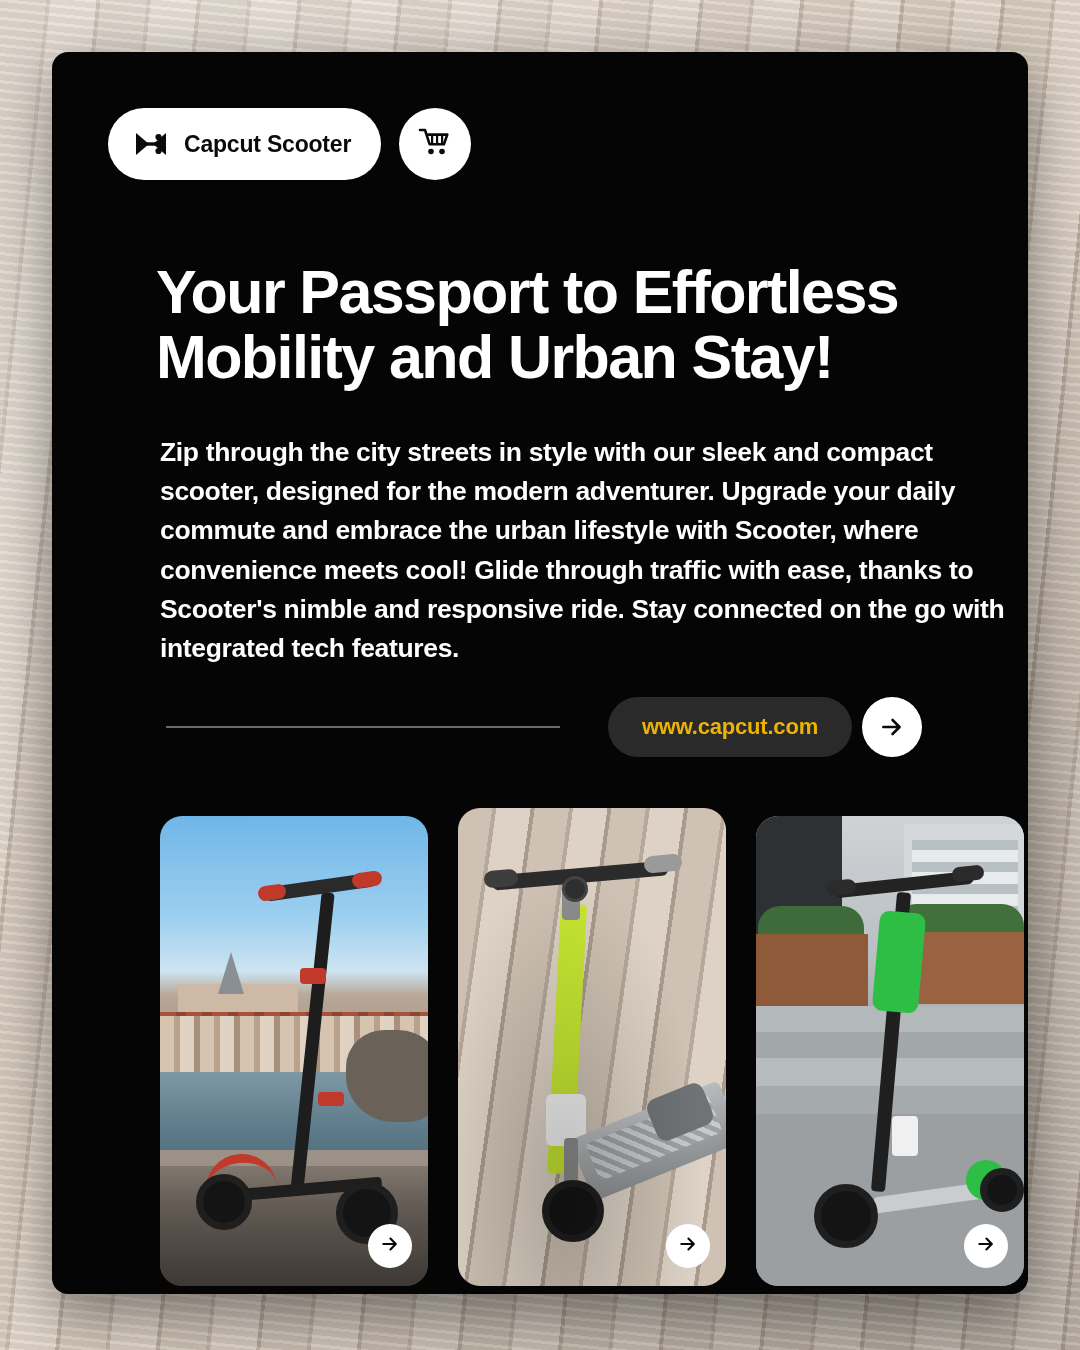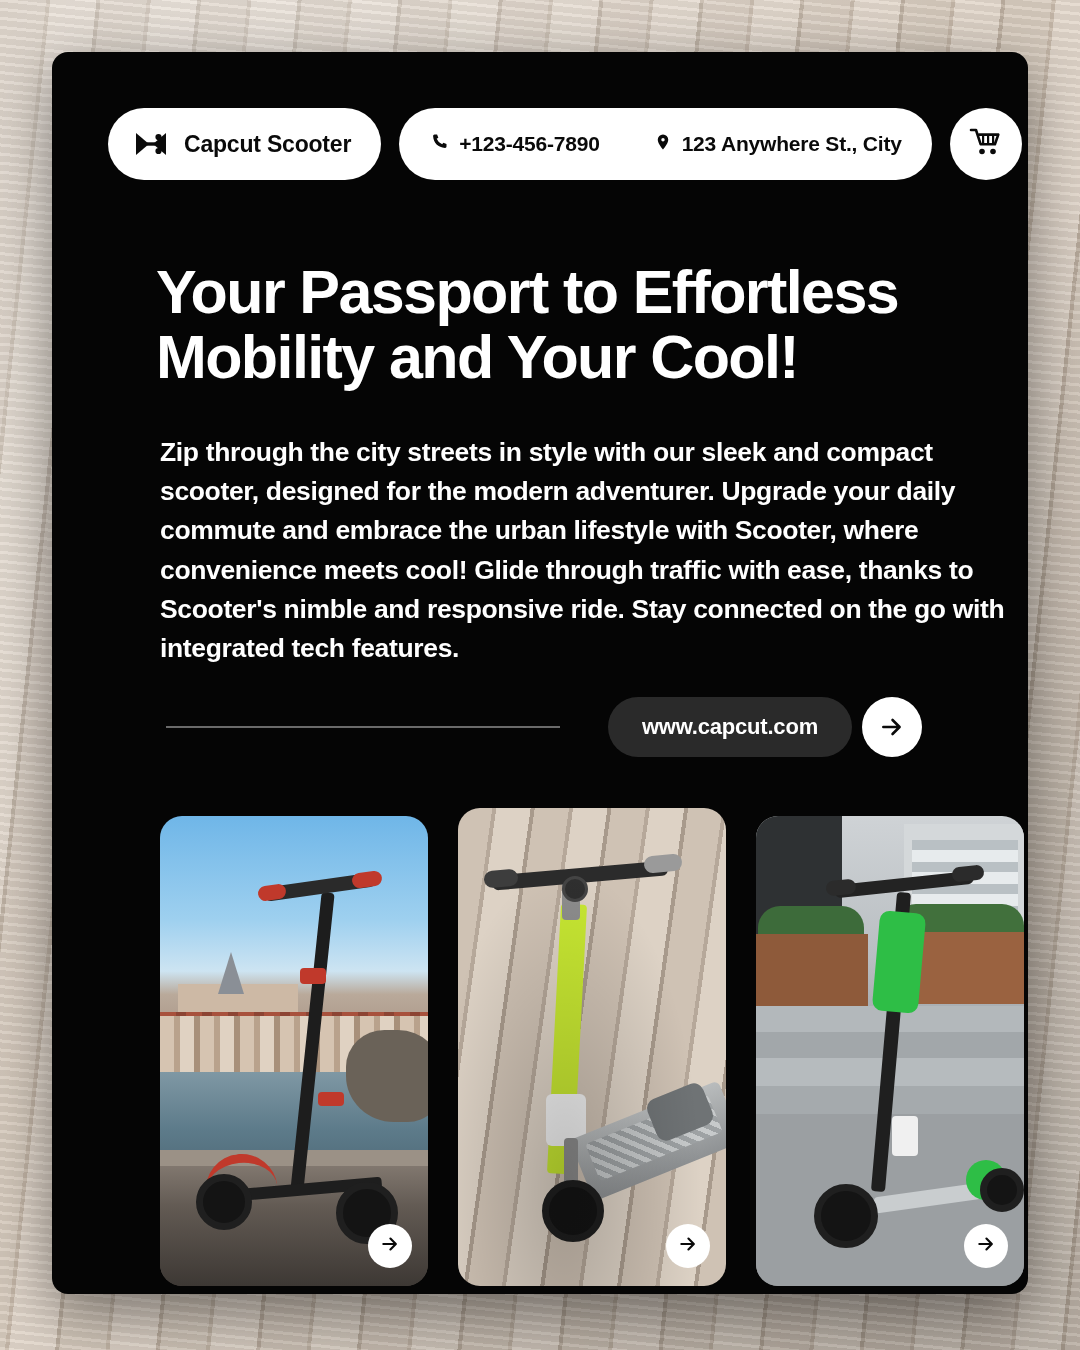--- a/index.html
+++ b/index.html
@@ -152,21 +152,21 @@
     gap: 0;
   }
   .rule {
     flex: 1;
     height: 2px;
     background: #6a6a6a;
     margin-right: 48px;
   }
   .url-pill {
     background: #2a2a2a;
-    color: #ffffff;
+    color: #eab308;
     border-radius: 999px;
     height: 60px;
     display: flex;
     align-items: center;
     padding: 0 34px;
     font-size: 22px;
     font-weight: 700;
     letter-spacing: -0.2px;
     white-space: nowrap;
   }
@@ -354,55 +354,36 @@
             <path d="M2 2 L15 13 L2 24 Z" fill="#0a0a0a"></path>
             <path d="M32 2 L19 13 L32 24 Z" fill="#0a0a0a"></path>
             <rect x="13" y="11.3" width="8" height="3.4" fill="#0a0a0a"></rect>
             <circle cx="24.5" cy="6" r="3.1" fill="#0a0a0a"></circle>
             <circle cx="24.5" cy="20" r="3.1" fill="#0a0a0a"></circle>
           </svg>
         </span>
         <span class="brand-name">Capcut Scooter</span>
       </div>
 
-      <div class="pill contact-pill">
-        <span class="contact-item">
-          <span class="ico">
-            <svg width="20" height="20" viewBox="0 0 24 24" aria-hidden="true">
-              <path d="M6.6 3h3.1l1.5 3.8-2 1.4a12 12 0 0 0 6.6 6.6l1.4-2 3.8 1.5v3.1c0 1-.8 1.8-1.8 1.7C10.9 18.6 5.4 13.1 4.9 4.8A1.8 1.8 0 0 1 6.6 3z" fill="#0a0a0a"></path>
-            </svg>
-          </span>
-          <span>+123-456-7890</span>
-        </span>
-        <span class="contact-sep"></span>
-        <span class="contact-item">
-          <span class="ico">
-            <svg width="18" height="20" viewBox="0 0 24 24" aria-hidden="true">
-              <path d="M12 2a7 7 0 0 0-7 7c0 5.2 7 13 7 13s7-7.8 7-13a7 7 0 0 0-7-7zm0 9.3A2.3 2.3 0 1 1 12 6.7a2.3 2.3 0 0 1 0 4.6z" fill="#0a0a0a"></path>
-            </svg>
-          </span>
-          <span>123 Anywhere St., City</span>
-        </span>
-      </div>
 
       <div class="pill cart-pill">
         <span class="ico">
           <svg width="34" height="32" viewBox="0 0 34 32" aria-hidden="true">
             <path d="M2 4h5l4.6 14.2h14.3l3.4-9.6H10.4" fill="none" stroke="#0a0a0a" stroke-width="2.6" stroke-linecap="round" stroke-linejoin="round"></path>
             <rect x="13" y="10" width="2.2" height="8" fill="#0a0a0a"></rect>
             <rect x="18" y="10" width="2.2" height="8" fill="#0a0a0a"></rect>
             <rect x="23" y="10" width="2.2" height="8" fill="#0a0a0a"></rect>
             <circle cx="13" cy="25.5" r="2.8" fill="#0a0a0a"></circle>
             <circle cx="24" cy="25.5" r="2.8" fill="#0a0a0a"></circle>
           </svg>
         </span>
       </div>
     </div>
 
-    <h1 class="headline">Your Passport to Effortless Mobility and Your Cool!</h1>
+    <h1 class="headline">Your Passport to Effortless Mobility and Urban Stay!</h1>
 
     <p class="body-copy">Zip through the city streets in style with our sleek and compact scooter, designed for the modern adventurer. Upgrade your daily commute and embrace the urban lifestyle with Scooter, where convenience meets cool! Glide through traffic with ease, thanks to Scooter's nimble and responsive ride. Stay connected on the go with integrated tech features.</p>
 
     <div class="link-row">
       <div class="rule"></div>
       <div class="url-pill">www.capcut.com</div>
       <div class="arrow-btn">
         <span class="ico">
           <svg width="26" height="26" viewBox="0 0 24 24" aria-hidden="true">
             <path d="M4 12h14M12.5 5.5 19 12l-6.5 6.5" fill="none" stroke="#0a0a0a" stroke-width="2.4" stroke-linecap="round" stroke-linejoin="round"></path>

